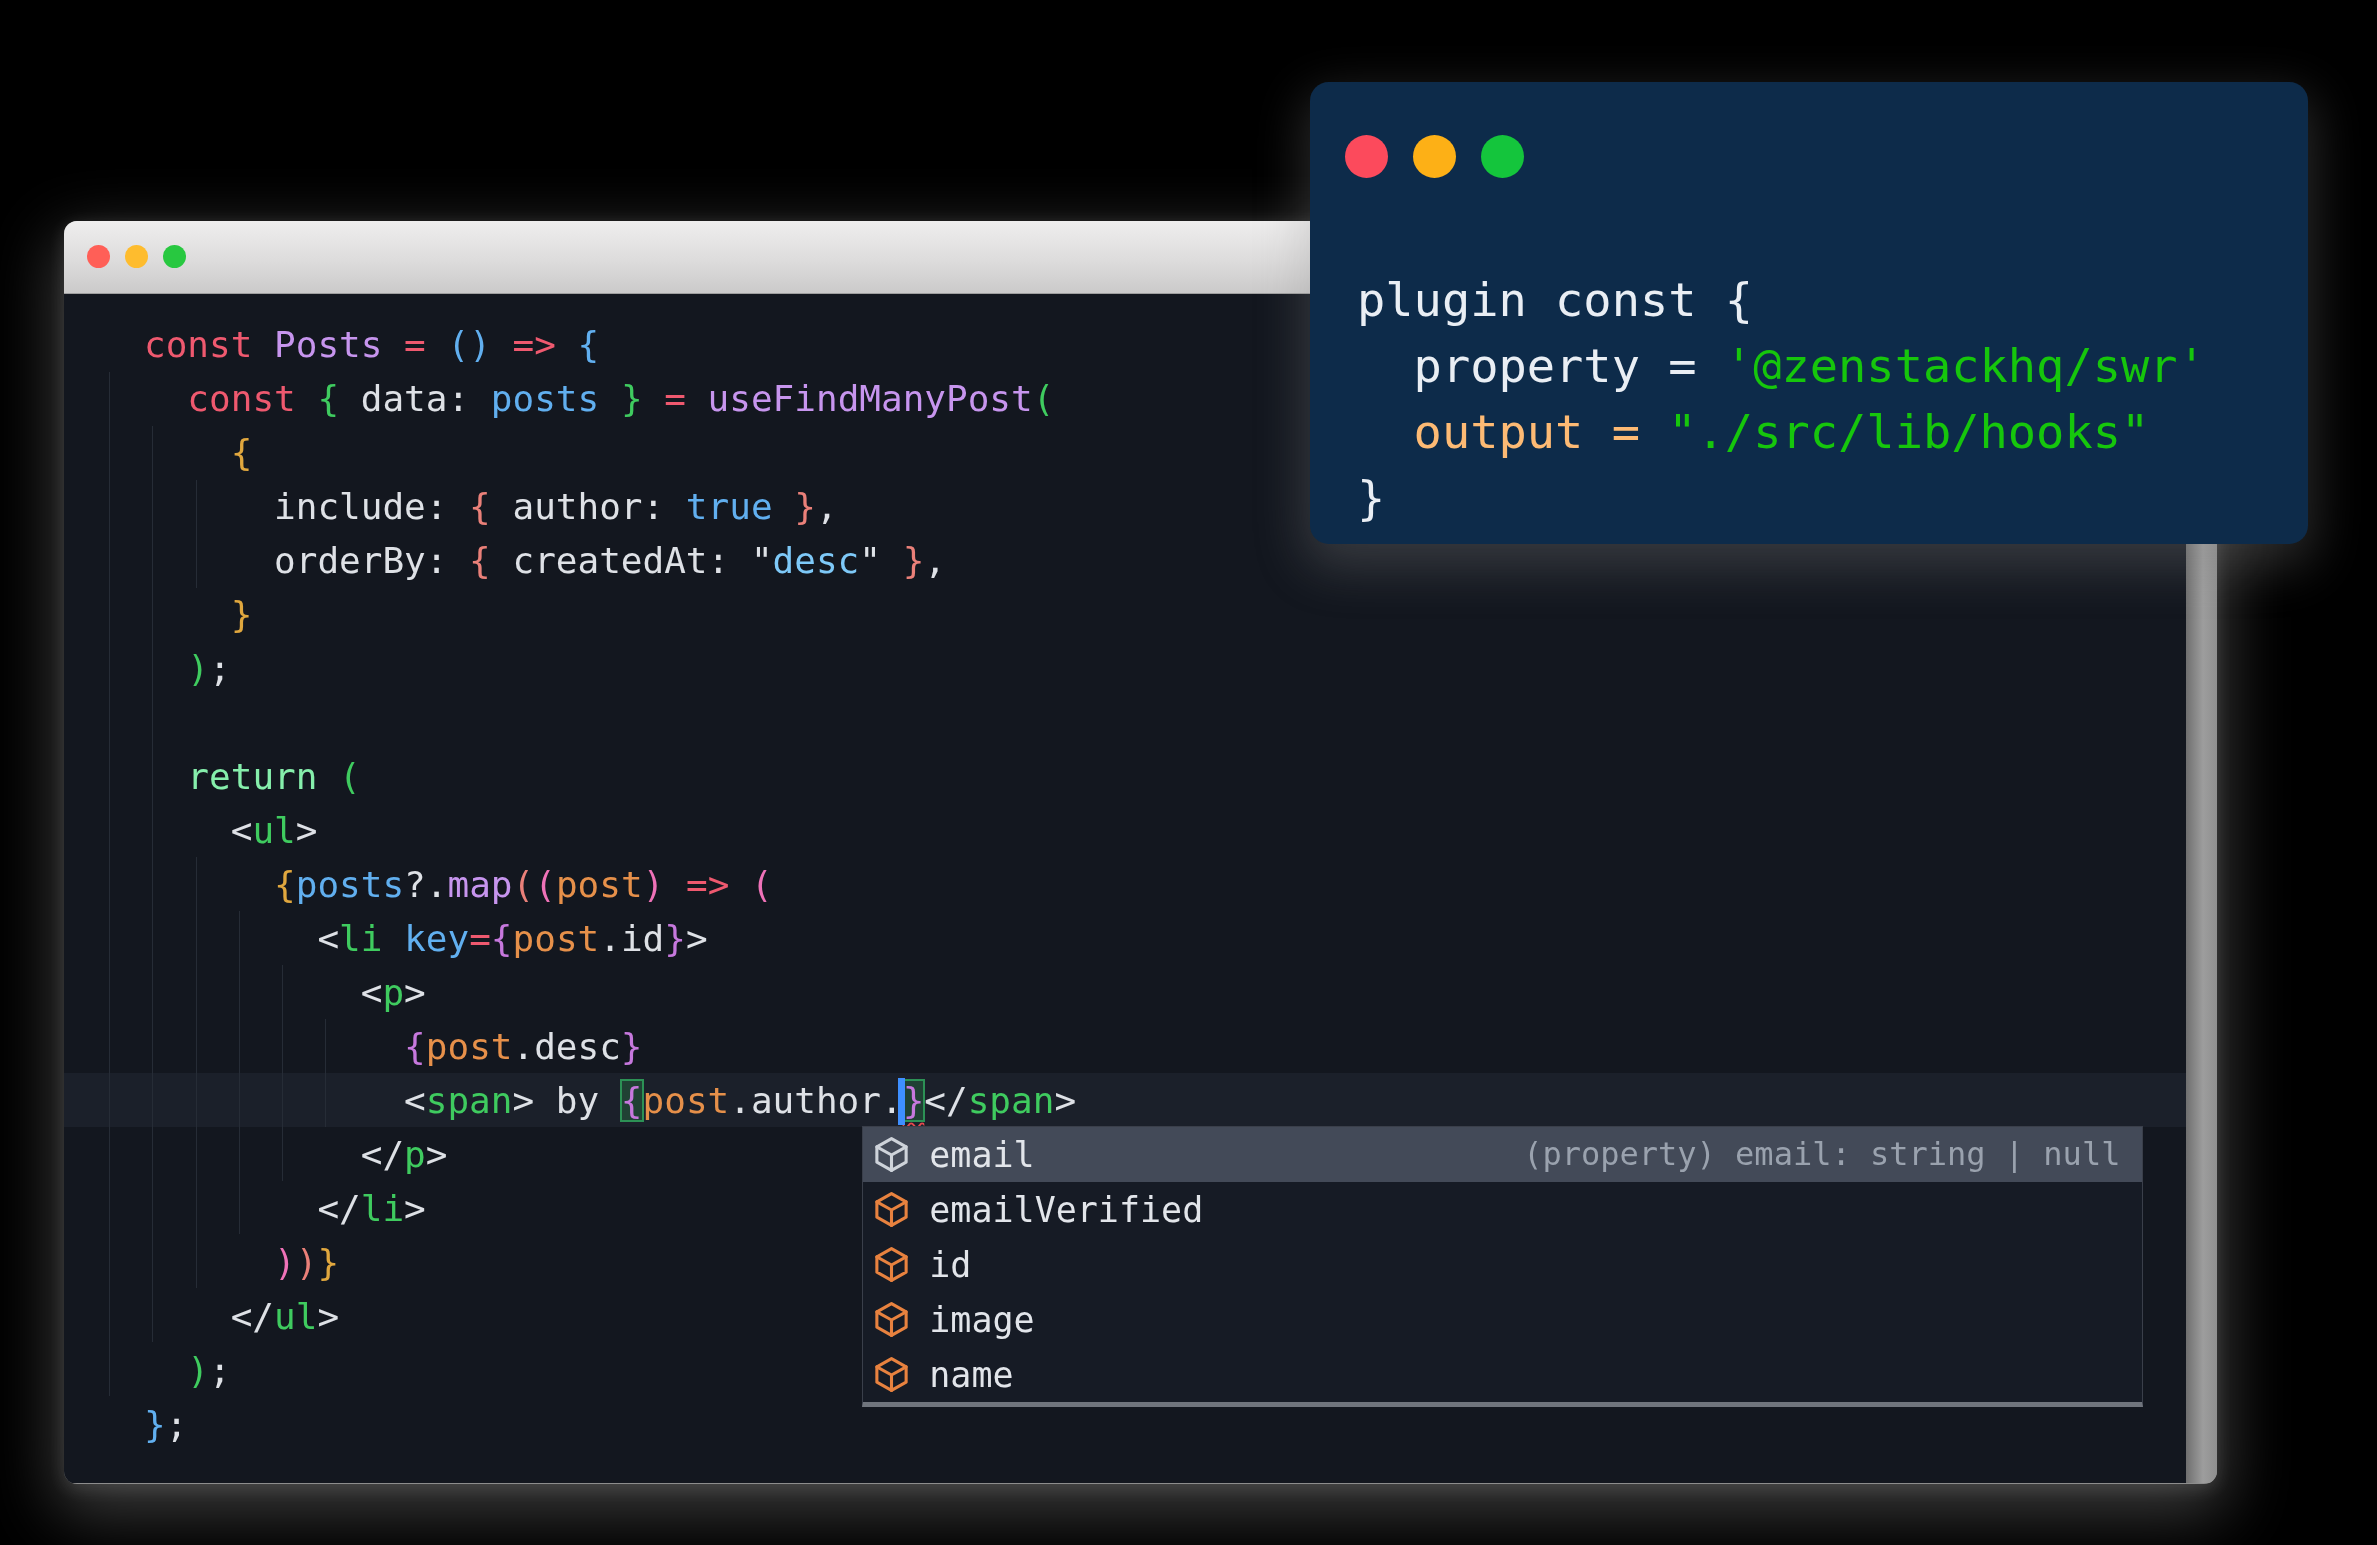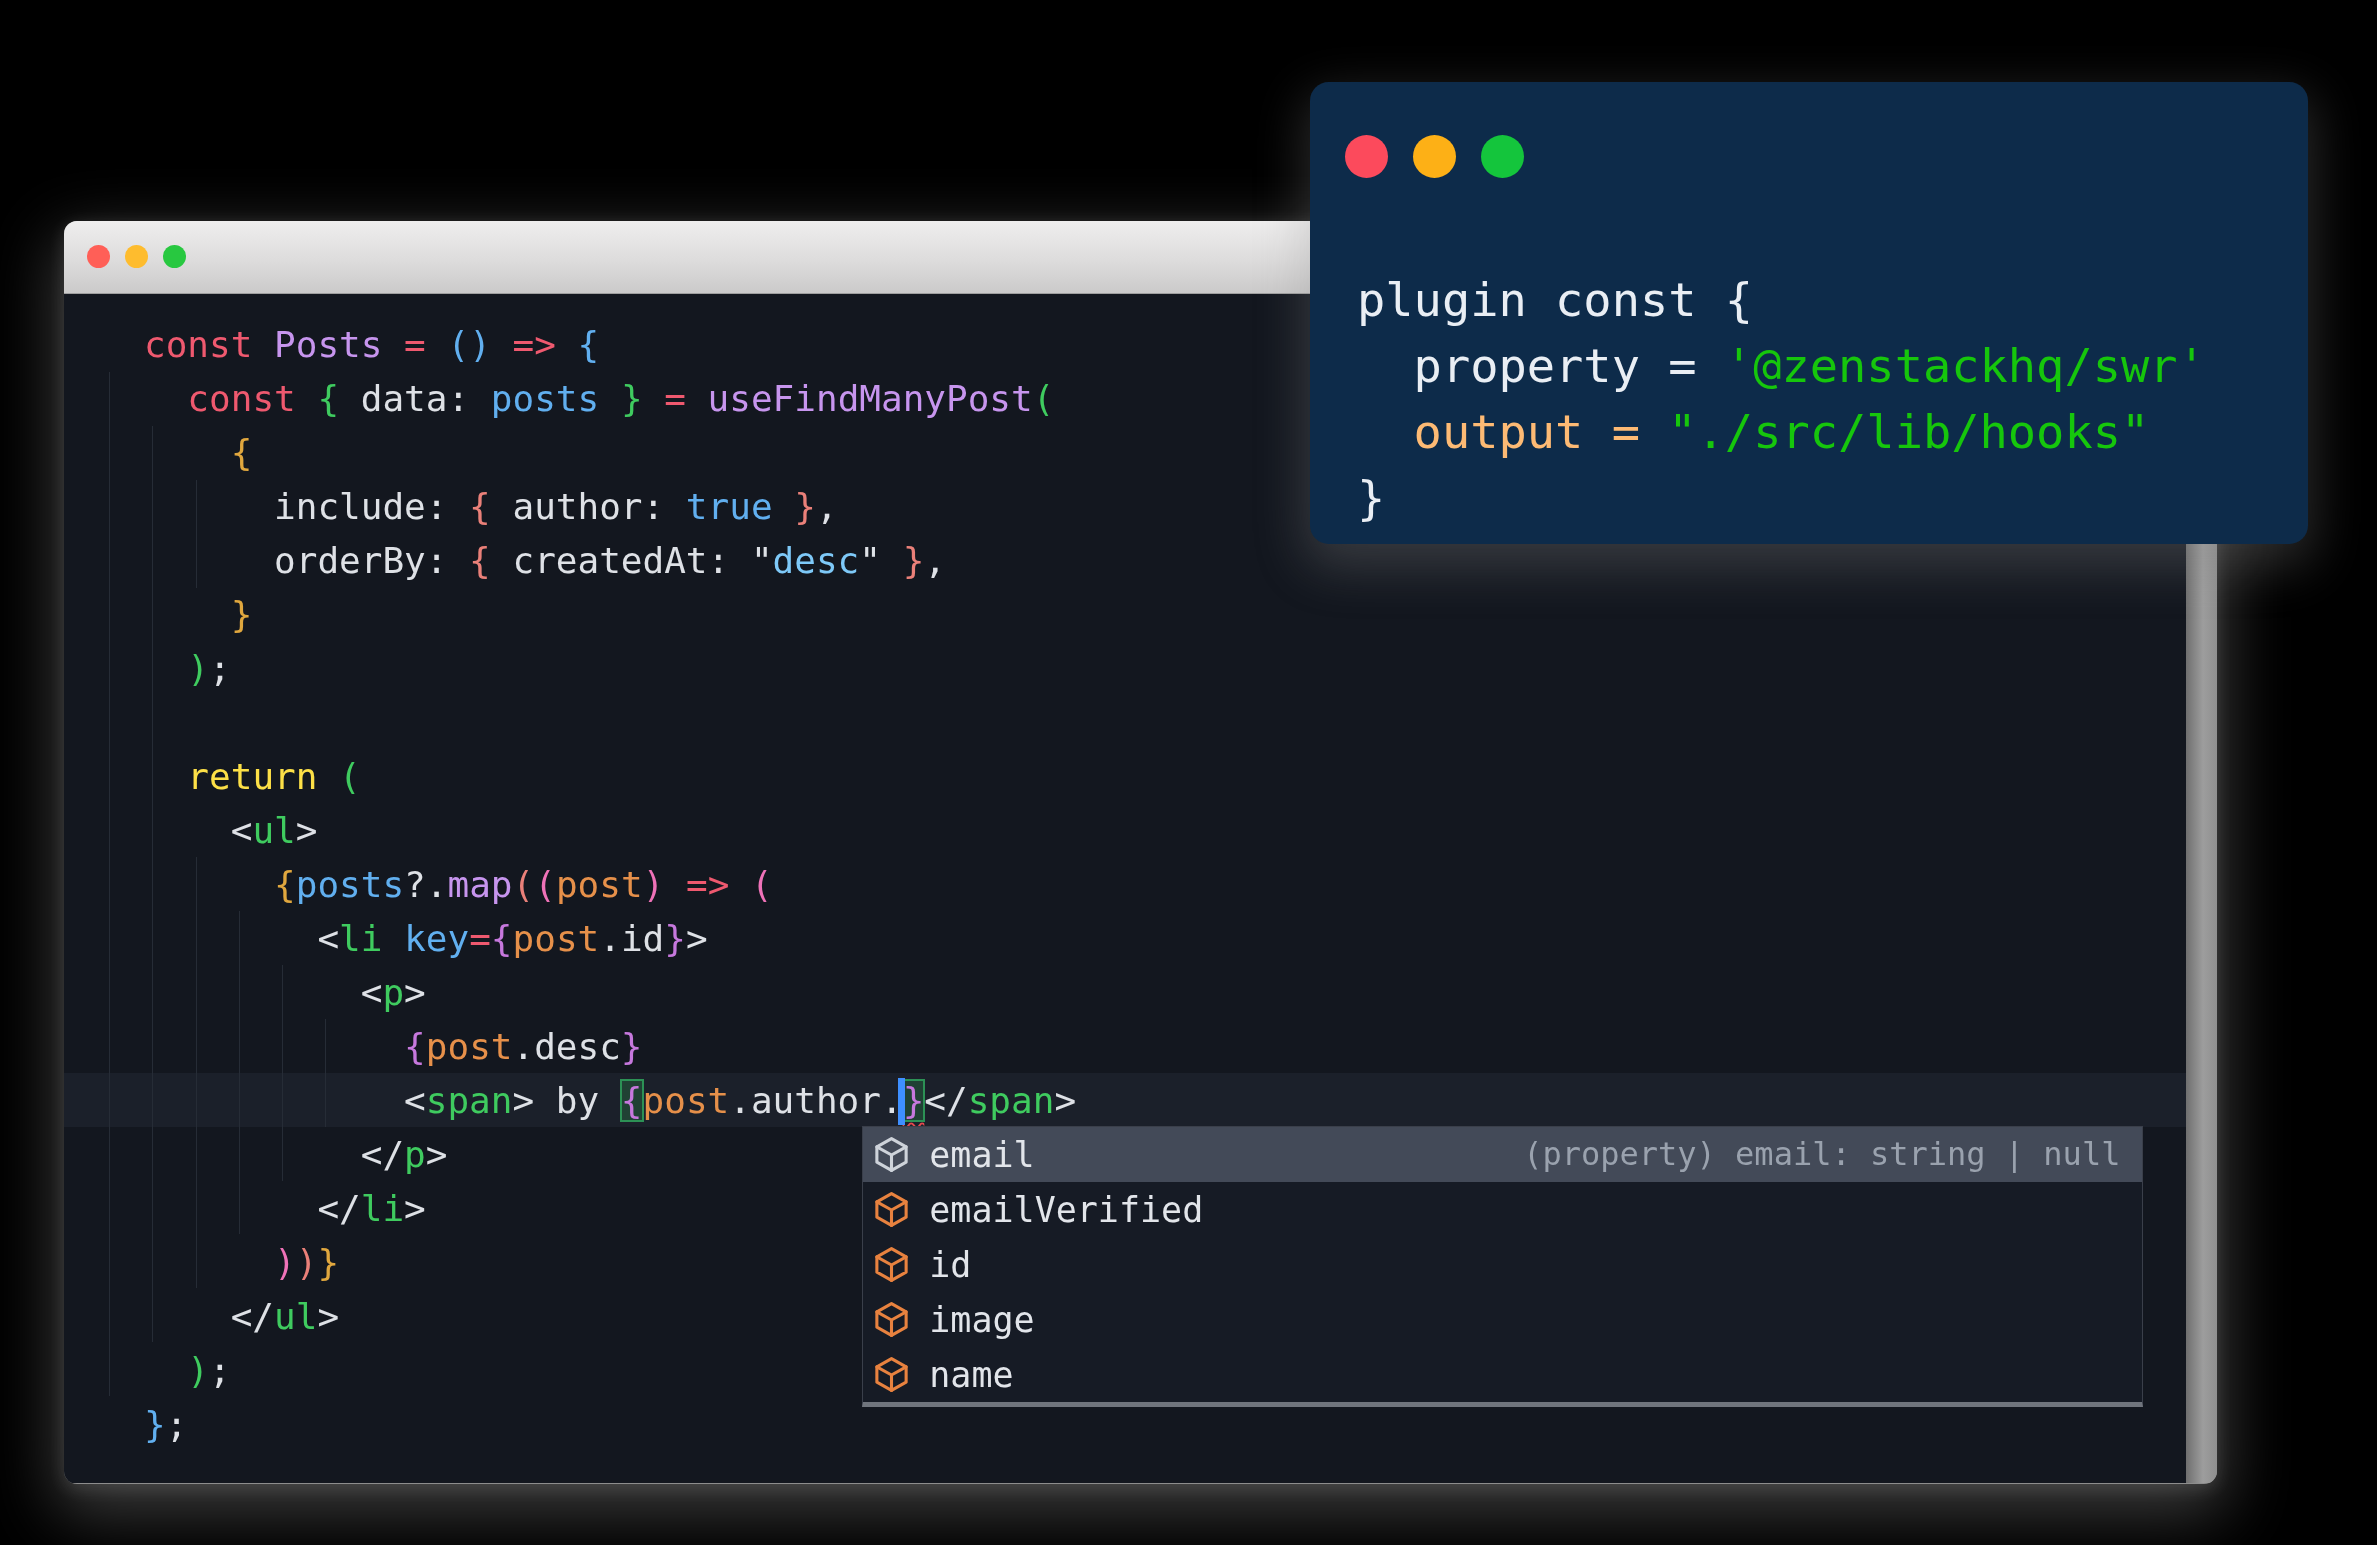--- a/index.html
+++ b/index.html
@@ -73,21 +73,21 @@
 
       <div class="code" id="code-lines">
           <div class="code-line"><span class="tok" style="color: rgb(239, 89, 111);">const </span><span class="tok" style="color: rgb(199, 149, 238);">Posts </span><span class="tok" style="color: rgb(239, 89, 111);">= </span><span class="tok" style="color: rgb(97, 175, 239);">()</span><span class="tok" style="color: rgb(222, 225, 230);"> </span><span class="tok" style="color: rgb(239, 89, 111);">=&gt; </span><span class="tok" style="color: rgb(97, 175, 239);">{</span></div>
           <div class="code-line"><span class="tok" style="color: rgb(222, 225, 230);">  </span><span class="tok" style="color: rgb(239, 89, 111);">const </span><span class="tok" style="color: rgb(63, 203, 95);">{ </span><span class="tok" style="color: rgb(222, 225, 230);">data: </span><span class="tok" style="color: rgb(97, 175, 239);">posts</span><span class="tok" style="color: rgb(222, 225, 230);"> </span><span class="tok" style="color: rgb(63, 203, 95);">} </span><span class="tok" style="color: rgb(239, 89, 111);">= </span><span class="tok" style="color: rgb(199, 149, 238);">useFindManyPost</span><span class="tok" style="color: rgb(63, 203, 95);">(</span></div>
           <div class="code-line"><span class="tok" style="color: rgb(222, 225, 230);">    </span><span class="tok" style="color: rgb(224, 167, 62);">{</span></div>
           <div class="code-line"><span class="tok" style="color: rgb(222, 225, 230);">      include: </span><span class="tok" style="color: rgb(234, 128, 121);">{ </span><span class="tok" style="color: rgb(222, 225, 230);">author: </span><span class="tok" style="color: rgb(97, 175, 239);">true</span><span class="tok" style="color: rgb(222, 225, 230);"> </span><span class="tok" style="color: rgb(234, 128, 121);">}</span><span class="tok" style="color: rgb(222, 225, 230);">,</span></div>
           <div class="code-line"><span class="tok" style="color: rgb(222, 225, 230);">      orderBy: </span><span class="tok" style="color: rgb(234, 128, 121);">{ </span><span class="tok" style="color: rgb(222, 225, 230);">createdAt: "</span><span class="tok" style="color: rgb(126, 201, 248);">desc</span><span class="tok" style="color: rgb(222, 225, 230);">" </span><span class="tok" style="color: rgb(234, 128, 121);">}</span><span class="tok" style="color: rgb(222, 225, 230);">,</span></div>
           <div class="code-line"><span class="tok" style="color: rgb(222, 225, 230);">    </span><span class="tok" style="color: rgb(224, 167, 62);">}</span></div>
           <div class="code-line"><span class="tok" style="color: rgb(222, 225, 230);">  </span><span class="tok" style="color: rgb(63, 203, 95);">)</span><span class="tok" style="color: rgb(222, 225, 230);">;</span></div>
           <div class="code-line"></div>
-          <div class="code-line"><span class="tok" style="color: rgb(222, 225, 230);">  </span><span class="tok" style="color: #fde047;">return </span><span class="tok" style="color: rgb(63, 203, 95);">(</span></div>
+          <div class="code-line"><span class="tok" style="color: rgb(222, 225, 230);">  </span><span class="tok" style="color: #86efac;">return </span><span class="tok" style="color: rgb(63, 203, 95);">(</span></div>
           <div class="code-line"><span class="tok" style="color: rgb(222, 225, 230);">    &lt;</span><span class="tok" style="color: rgb(63, 203, 95);">ul</span><span class="tok" style="color: rgb(222, 225, 230);">&gt;</span></div>
           <div class="code-line"><span class="tok" style="color: rgb(222, 225, 230);">      </span><span class="tok" style="color: rgb(224, 167, 62);">{</span><span class="tok" style="color: rgb(97, 175, 239);">posts</span><span class="tok" style="color: rgb(222, 225, 230);">?.</span><span class="tok" style="color: rgb(199, 149, 238);">map</span><span class="tok" style="color: rgb(234, 128, 121);">(</span><span class="tok" style="color: rgb(239, 114, 184);">(</span><span class="tok" style="color: rgb(230, 144, 74);">post</span><span class="tok" style="color: rgb(239, 114, 184);">)</span><span class="tok" style="color: rgb(222, 225, 230);"> </span><span class="tok" style="color: rgb(239, 89, 111);">=&gt; </span><span class="tok" style="color: rgb(239, 114, 184);">(</span></div>
           <div class="code-line"><span class="tok" style="color: rgb(222, 225, 230);">        &lt;</span><span class="tok" style="color: rgb(63, 203, 95);">li</span><span class="tok" style="color: rgb(222, 225, 230);"> </span><span class="tok" style="color: rgb(97, 175, 239);">key</span><span class="tok" style="color: rgb(239, 89, 111);">=</span><span class="tok" style="color: rgb(198, 120, 221);">{</span><span class="tok" style="color: rgb(230, 144, 74);">post</span><span class="tok" style="color: rgb(222, 225, 230);">.id</span><span class="tok" style="color: rgb(198, 120, 221);">}</span><span class="tok" style="color: rgb(222, 225, 230);">&gt;</span></div>
           <div class="code-line"><span class="tok" style="color: rgb(222, 225, 230);">          &lt;</span><span class="tok" style="color: rgb(63, 203, 95);">p</span><span class="tok" style="color: rgb(222, 225, 230);">&gt;</span></div>
           <div class="code-line"><span class="tok" style="color: rgb(222, 225, 230);">            </span><span class="tok" style="color: rgb(198, 120, 221);">{</span><span class="tok" style="color: rgb(230, 144, 74);">post</span><span class="tok" style="color: rgb(222, 225, 230);">.desc</span><span class="tok" style="color: rgb(198, 120, 221);">}</span></div>
           <div class="code-line"><span class="tok" style="color: rgb(222, 225, 230);">            &lt;</span><span class="tok" style="color: rgb(63, 203, 95);">span</span><span class="tok" style="color: rgb(222, 225, 230);">&gt; by </span><span class="tok match" style="color: rgb(198, 120, 221);">{</span><span class="tok" style="color: rgb(230, 144, 74);">post</span><span class="tok" style="color: rgb(222, 225, 230);">.author.</span><span class="cursor" style="left: 798px;"></span><span class="tok match squiggle" style="color: rgb(198, 120, 221);">}</span><span class="tok" style="color: rgb(222, 225, 230);">&lt;/</span><span class="tok" style="color: rgb(63, 203, 95);">span</span><span class="tok" style="color: rgb(222, 225, 230);">&gt;</span></div>
           <div class="code-line"><span class="tok" style="color: rgb(222, 225, 230);">          &lt;/</span><span class="tok" style="color: rgb(63, 203, 95);">p</span><span class="tok" style="color: rgb(222, 225, 230);">&gt;</span></div>
           <div class="code-line"><span class="tok" style="color: rgb(222, 225, 230);">        &lt;/</span><span class="tok" style="color: rgb(63, 203, 95);">li</span><span class="tok" style="color: rgb(222, 225, 230);">&gt;</span></div>
           <div class="code-line"><span class="tok" style="color: rgb(222, 225, 230);">      </span><span class="tok" style="color: rgb(239, 114, 184);">)</span><span class="tok" style="color: rgb(234, 128, 121);">)</span><span class="tok" style="color: rgb(224, 167, 62);">}</span></div>
           <div class="code-line"><span class="tok" style="color: rgb(222, 225, 230);">    &lt;/</span><span class="tok" style="color: rgb(63, 203, 95);">ul</span><span class="tok" style="color: rgb(222, 225, 230);">&gt;</span></div>

